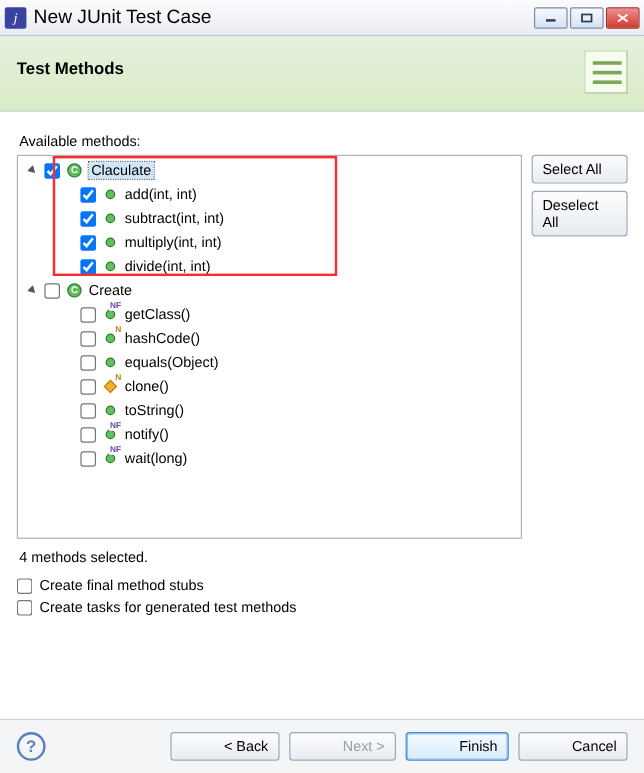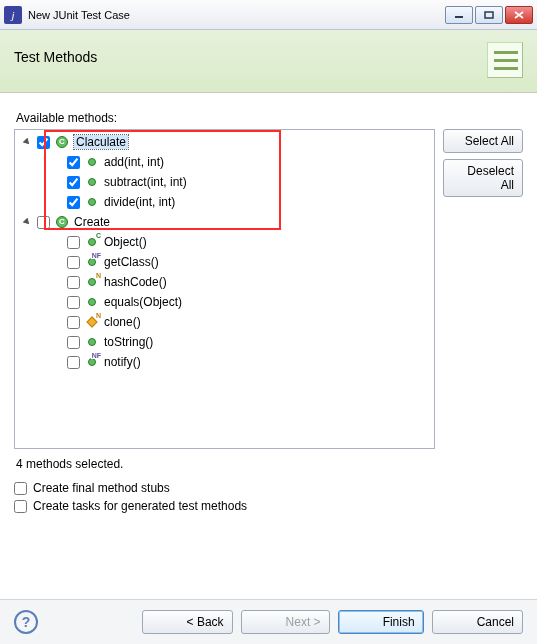--- a/index.html
+++ b/index.html
@@ -1,25 +1,25 @@
 <!DOCTYPE html>
 <html><head>
 <meta charset="utf-8">
 <style>
   * { box-sizing: border-box; margin: 0; padding: 0; }
   body { font-family: "Segoe UI", Tahoma, sans-serif; font-size: 12px; background: #fff; width: 537px; height: 644px; overflow: hidden; }
   .titlebar { height: 30px; background: linear-gradient(#fcfcfd, #e9ecf2); border-bottom: 1px solid #b8c6d8; display: flex; align-items: center; padding: 0 4px; }
   .titlebar .app-icon { width: 18px; height: 18px; background: #3a44a0; border-radius: 2px; display: flex; align-items: center; justify-content: center; color: #fff; font-size: 11px; font-style: italic; font-family: Georgia, serif; margin-right: 6px; }
-  .titlebar .title { flex: 1; color: #000; font-size: 11px; }
+  .titlebar .title { flex: 1; color: #000; font-size: 16px; }
   .titlebar .winbtn { width: 28px; height: 18px; margin-left: 2px; border: 1px solid #7a8aa4; border-radius: 2px; display: flex; align-items: center; justify-content: center; background: linear-gradient(#f6f9fe, #d5e3f4); }
   .titlebar .winbtn.close { background: linear-gradient(#f08f8f, #d13a2e); border-color: #a03028; }
   .titlebar .winbtn svg { display: block; }
   .header { background: linear-gradient(#e6f1dc, #d9ebc8); border-bottom: 1px solid #c0cbbd; padding: 12px 14px 14px 14px; display: flex; align-items: center; position: relative; }
   .header .hwrap { flex: 1; }
-  .header .htitle { font-size: 14px; font-weight: normal; color: #000; margin-bottom: 6px; }
+  .header .htitle { font-size: 14px; font-weight: bold; color: #000; margin-bottom: 6px; }
   .header .hdesc { font-size: 12px; color: #333; padding-left: 10px; }
   .header .hicon { width: 36px; height: 36px; border: 1px solid #9fc48b; border-top-color: #bfe0a8; border-left-color: #bfe0a8; background: #f6fcef; position: relative; }
   .header .hicon::before { content: ""; position: absolute; left: 6px; right: 4px; top: 8px; height: 3px; background: #7ea75a; box-shadow: 0 8px 0 #7ea75a, 0 16px 0 #7ea75a; }
   .body { padding: 12px 14px 8px 14px; }
   .avail-label { margin: 6px 0 4px 2px; }
   .midrow { display: flex; gap: 8px; }
   .treewrap { position: relative; flex: 1; }
   .tree { border: 1px solid #aab3bf; background: #fff; height: 320px; overflow: auto; padding: 2px 0; position: relative; }
   .highlight-box { position: absolute; left: 30px; top: 1px; width: 237px; height: 100px; border: 2px solid #ff2b2b; pointer-events: none; z-index: 20; }
   .node { display: flex; align-items: center; height: 20px; padding-right: 6px; white-space: nowrap; position: relative; }
@@ -29,21 +29,21 @@
   .cicon { width: 16px; height: 16px; margin-right: 4px; display: flex; align-items: center; justify-content: center; position: relative; }
   .cicon .circle { width: 12px; height: 12px; border-radius: 50%; border: 1px solid #2a7a2a; background: #5fbf5f; display: flex; align-items: center; justify-content: center; font-size: 8px; color: #fff; font-weight: bold; line-height: 1; }
   .cicon .dot-green { width: 8px; height: 8px; border-radius: 50%; background: #5fbf5f; border: 1px solid #2a7a2a; }
   .cicon .diamond { width: 8px; height: 8px; background: #f0b030; border: 1px solid #c08010; transform: rotate(45deg); }
   .cicon .overlay { position: absolute; top: -2px; right: -2px; font-size: 7px; font-weight: bold; color: #2a7a2a; text-shadow: 0 0 1px #fff; line-height: 1; background: #fff; padding: 0 1px; }
   .cicon .overlay.nf { color: #6a4aa0; }
   .cicon .overlay.n  { color: #c08010; }
   .node .label { font-size: 12px; }
   .node.sel .label { background: #cfe6fb; outline: 1px dotted #666; padding: 0 2px; }
   .sidebtns { display: flex; flex-direction: column; gap: 6px; width: 80px; }
-  .btn { border: 1px solid #9da8b7; border-radius: 3px; background: linear-gradient(#fdfdfe, #e7ebf0); padding: 4px 8px; font-size: 12px; font-family: inherit; text-align: right; color: #000; }
+  .btn { border: 1px solid #9da8b7; border-radius: 3px; background: linear-gradient(#fdfdfe, #e7ebf0); padding: 4px 8px; font-size: 12px; font-family: inherit; text-align: left; color: #000; }
   .btn:disabled { color: #9aa0a7; }
   .status { margin: 8px 0 10px 2px; }
   .checkrow { display: flex; align-items: center; gap: 6px; margin: 2px 0 4px 0; }
   .footer { position: absolute; bottom: 0; left: 0; right: 0; border-top: 1px solid #cfd5db; background: #f3f5f7; padding: 10px 14px; display: flex; align-items: center; gap: 8px; }
   .footer .help { width: 24px; height: 24px; border: 2px solid #5a7fba; border-radius: 50%; color: #5a7fba; font-weight: bold; font-size: 14px; display: flex; align-items: center; justify-content: center; margin-right: auto; }
   .footer .btn { min-width: 80px; padding-left: 44px; }
   .footer .btn.primary { border-color: #4a86c5; box-shadow: 0 0 0 1px #8ec0ef inset; background: linear-gradient(#f4faff, #d9ecfb); }
   .tree::-webkit-scrollbar { width: 17px; }
   .tree::-webkit-scrollbar-track { background: #f0f0f0; border-left: 1px solid #d8d8d8; }
   .tree::-webkit-scrollbar-thumb { background: #cfd5de; border: 1px solid #aab3bf; border-radius: 2px; }
@@ -112,49 +112,48 @@
               <span class="dot-green"></span>
             </span>
           <span class="label">subtract(int, int)</span>
         </div>
         <div class="node" style="padding-left:34px">
           <span class="exp"></span>
           <input type="checkbox" class="chk" checked="" style="">
           <span class="cicon">
               <span class="dot-green"></span>
             </span>
+          <span class="label">multiply(int, int)</span>
+        </div>
+        <div class="node" style="padding-left:34px">
+          <span class="exp"></span>
+          <input type="checkbox" class="chk" checked="" style="">
+          <span class="cicon">
+              <span class="dot-green"></span>
+            </span>
           <span class="label">divide(int, int)</span>
         </div>
 
         <div class="node" style="padding-left:4px">
           <span class="exp has">
               <svg width="9" height="9">
                 <path d="M1 1 L7 4.5 L1 8 Z" fill="#565656" transform="rotate(45 4.5 4.5)"></path>
               </svg>
             </span>
           <input type="checkbox" class="chk" style="">
           <span class="cicon">
               <span class="circle">C</span>
             </span>
           <span class="label">Create</span>
         </div>
         <div class="node" style="padding-left:34px">
           <span class="exp"></span>
           <input type="checkbox" class="chk" style="">
           <span class="cicon">
               <span class="dot-green"></span>
-              <span class="overlay">C</span>
-            </span>
-          <span class="label">Object()</span>
-        </div>
-        <div class="node" style="padding-left:34px">
-          <span class="exp"></span>
-          <input type="checkbox" class="chk" style="">
-          <span class="cicon">
-              <span class="dot-green"></span>
               <span class="overlay nf">NF</span>
             </span>
           <span class="label">getClass()</span>
         </div>
         <div class="node" style="padding-left:34px">
           <span class="exp"></span>
           <input type="checkbox" class="chk" style="">
           <span class="cicon">
               <span class="dot-green"></span>
               <span class="overlay n">N</span>
@@ -187,20 +186,29 @@
           <span class="label">toString()</span>
         </div>
         <div class="node" style="padding-left:34px">
           <span class="exp"></span>
           <input type="checkbox" class="chk" style="">
           <span class="cicon">
               <span class="dot-green"></span>
               <span class="overlay nf">NF</span>
             </span>
           <span class="label">notify()</span>
+        </div>
+        <div class="node" style="padding-left:34px">
+          <span class="exp"></span>
+          <input type="checkbox" class="chk" style="">
+          <span class="cicon">
+              <span class="dot-green"></span>
+              <span class="overlay nf">NF</span>
+            </span>
+          <span class="label">wait(long)</span>
         </div>
 
       </div>
     </div>
     <div class="sidebtns">
       <button class="btn">Select All</button>
       <button class="btn">Deselect All</button>
     </div>
   </div>
 

